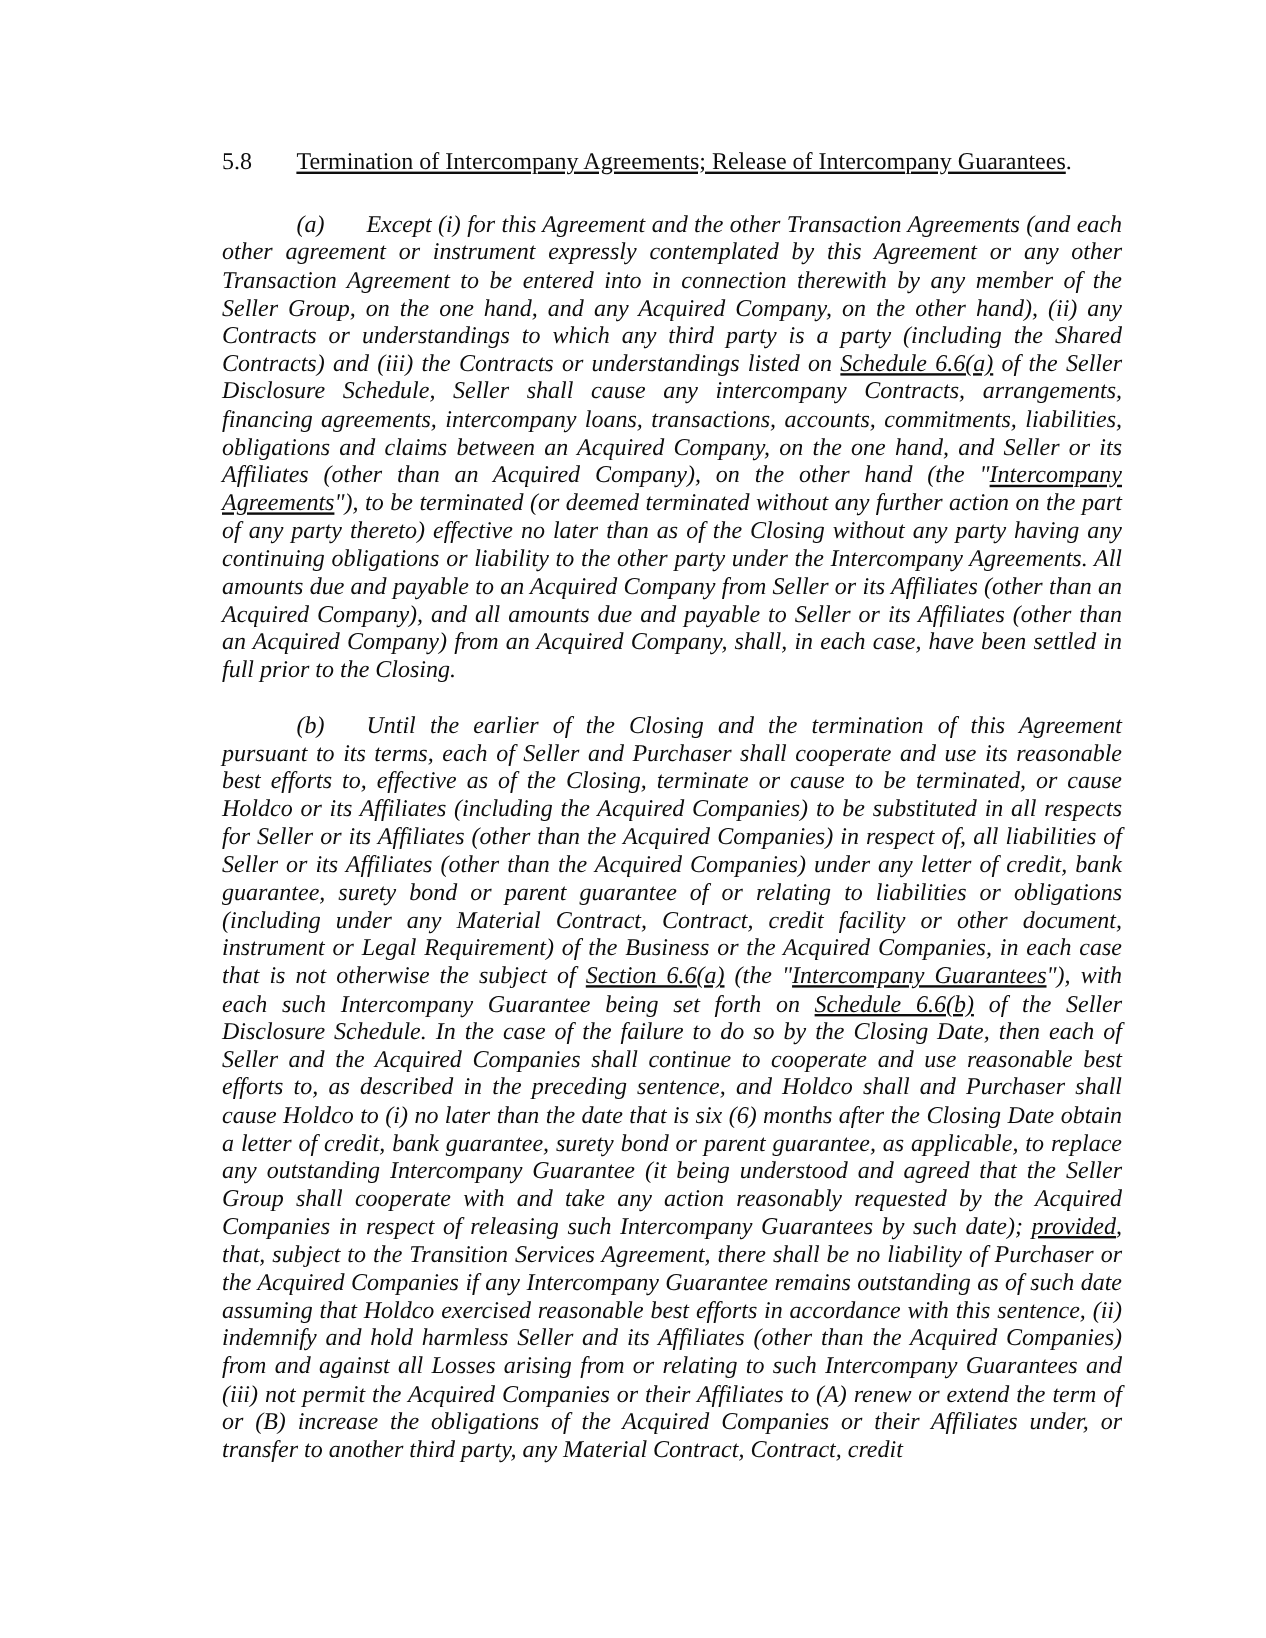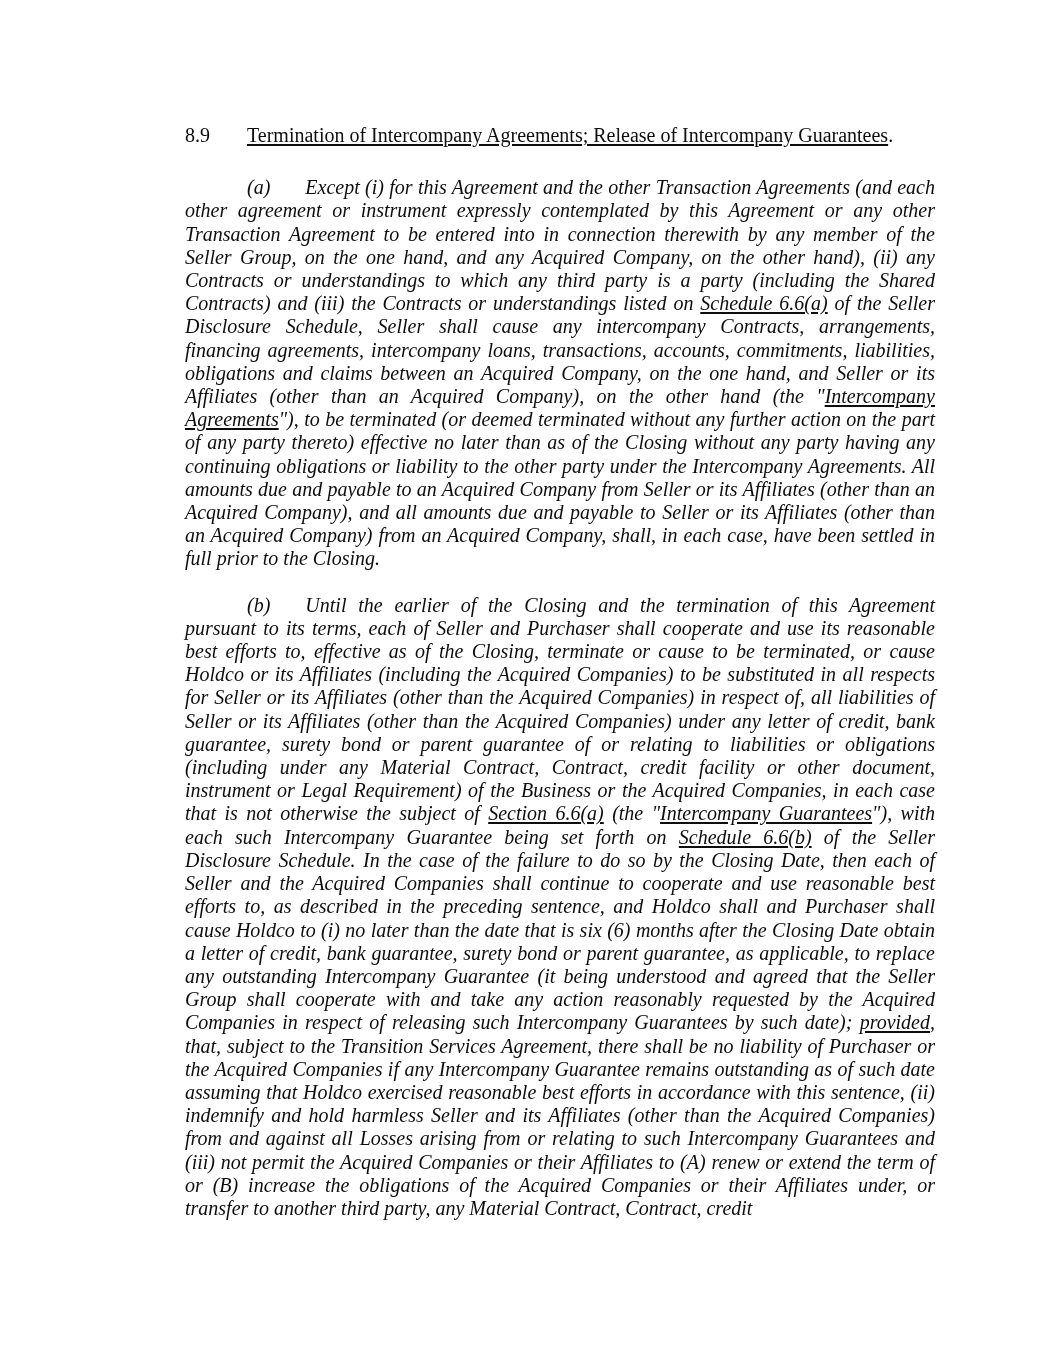--- a/index.html
+++ b/index.html
@@ -45,19 +45,19 @@
   }
   .tab-h {
     width: 37px;
   }
 </style>
 </head>
 <body>
 
 <div class="page">
   <div class="content">
-    <p class="heading"><span>8.9</span><span class="tab tab-h"></span><span class="heading-title">Termination of Intercompany Agreements; Release of Intercompany Guarantees</span><span>.</span></p>
+    <p class="heading"><span>5.8</span><span class="tab tab-h"></span><span class="heading-title">Termination of Intercompany Agreements; Release of Intercompany Guarantees</span><span>.</span></p>
     <div id="paragraphs">
         <p class="para"><span>(a)</span><span class="tab"></span><span>Except (i) for this Agreement and the other Transaction Agreements (and each other agreement or instrument expressly contemplated by this Agreement or any other Transaction Agreement to be entered into in connection therewith by any member of the Seller Group, on the one hand, and any Acquired Company, on the other hand), (ii) any Contracts or understandings to which any third party is a party (including the Shared Contracts) and (iii) the Contracts or understandings listed on </span><span class="u">Schedule 6.6(a)</span><span> of the Seller Disclosure Schedule, Seller shall cause any intercompany Contracts, arrangements, financing agreements, intercompany loans, transactions, accounts, commitments, liabilities, obligations and claims between an Acquired Company, on the one hand, and Seller or its Affiliates (other than an Acquired Company), on the other hand (the "</span><span class="u">Intercompany Agreements</span><span>"), to be terminated (or deemed terminated without any further action on the part of any party thereto) effective no later than as of the Closing without any party having any continuing obligations or liability to the other party under the Intercompany Agreements.  All amounts due and payable to an Acquired Company from Seller or its Affiliates (other than an Acquired Company), and all amounts due and payable to Seller or its Affiliates (other than an Acquired Company) from an Acquired Company, shall, in each case, have been settled in full prior to the Closing.</span></p>
         <p class="para"><span>(b)</span><span class="tab"></span><span>Until the earlier of the Closing and the termination of this Agreement pursuant to its terms, each of Seller and Purchaser shall cooperate and use its reasonable best efforts to, effective as of the Closing, terminate or cause to be terminated, or cause Holdco or its Affiliates (including the Acquired Companies) to be substituted in all respects for Seller or its Affiliates (other than the Acquired Companies) in respect of, all liabilities of Seller or its Affiliates (other than the Acquired Companies) under any letter of credit, bank guarantee, surety bond or parent guarantee of or relating to liabilities or obligations (including under any Material Contract, Contract, credit facility or other document, instrument or Legal Requirement) of the Business or the Acquired Companies, in each case that is not otherwise the subject of </span><span class="u">Section 6.6(a)</span><span> (the "</span><span class="u">Intercompany Guarantees</span><span>"), with each such Intercompany Guarantee being set forth on </span><span class="u">Schedule 6.6(b)</span><span> of the Seller Disclosure Schedule.  In the case of the failure to do so by the Closing Date, then each of Seller and the Acquired Companies shall continue to cooperate and use reasonable best efforts to, as described in the preceding sentence, and Holdco shall and Purchaser shall cause Holdco to (i) no later than the date that is six (6) months after the Closing Date obtain a letter of credit, bank guarantee, surety bond or parent guarantee, as applicable, to replace any outstanding Intercompany Guarantee (it being understood and agreed that the Seller Group shall cooperate with and take any action reasonably requested by the Acquired Companies in respect of releasing such Intercompany Guarantees by such date); </span><span class="u">provided</span><span>, that, subject to the Transition Services Agreement, there shall be no liability of Purchaser or the Acquired Companies if any Intercompany Guarantee remains outstanding as of such date assuming that Holdco exercised reasonable best efforts in accordance with this sentence, (ii) indemnify and hold harmless Seller and its Affiliates (other than the Acquired Companies) from and against all Losses arising from or relating to such Intercompany Guarantees and (iii) not permit the Acquired Companies or their Affiliates to (A) renew or extend the term of or (B) increase the obligations of the Acquired Companies or their Affiliates under, or transfer to another third party, any Material Contract, Contract, credit</span></p>
       </div>
   </div>
 </div>
 
 </body></html>

